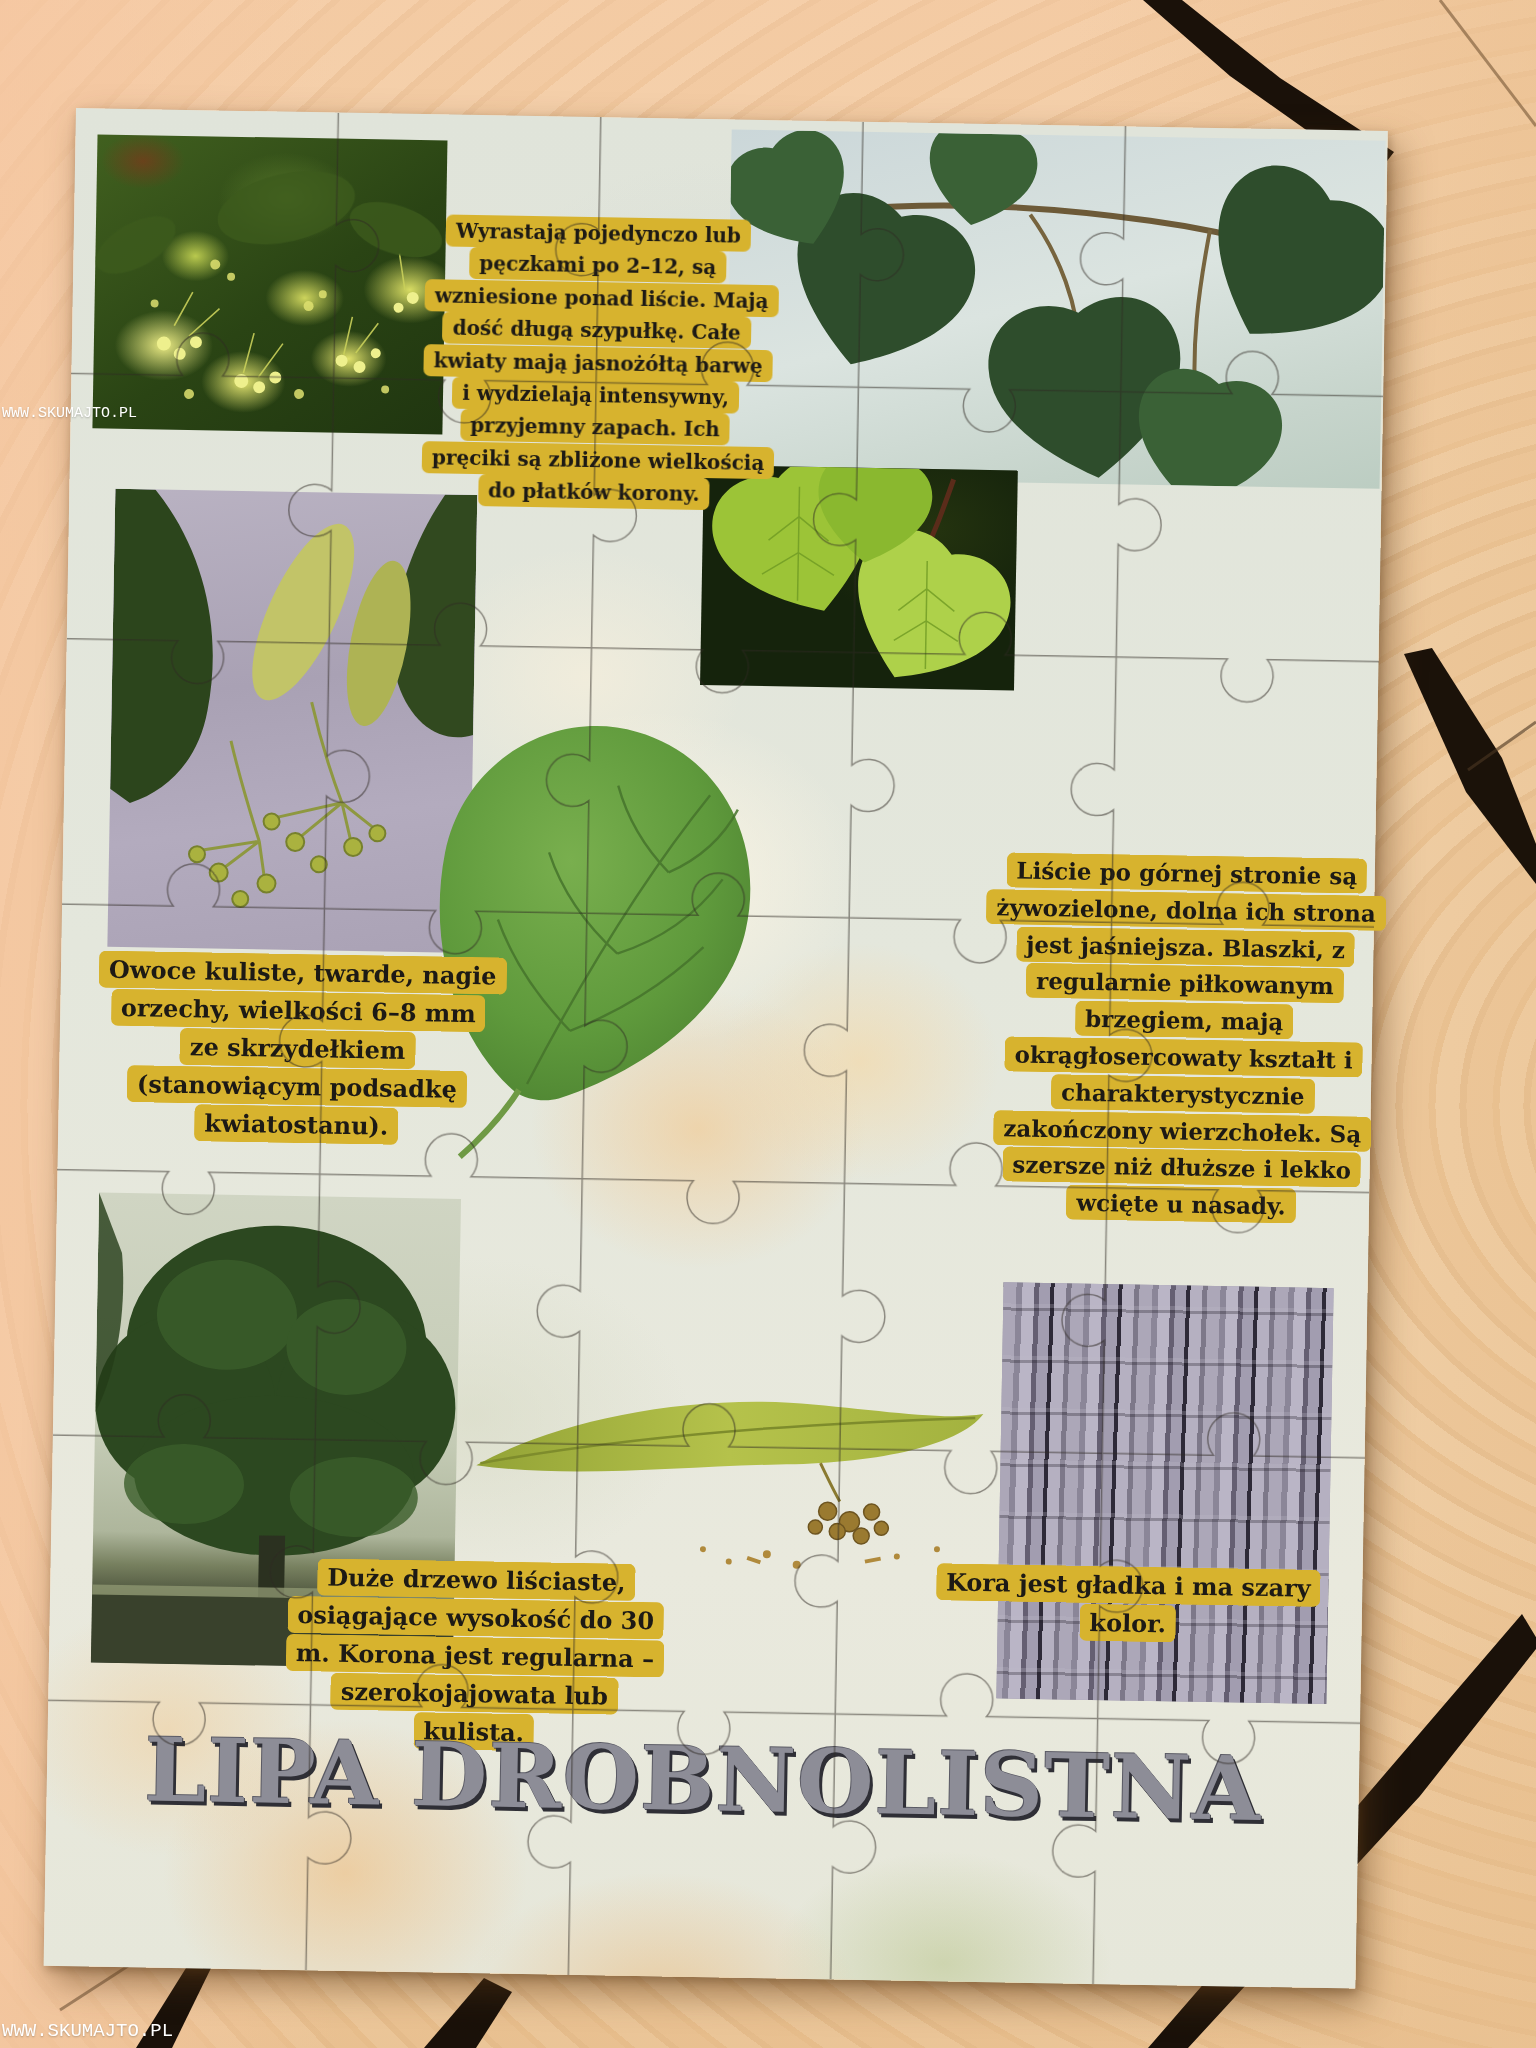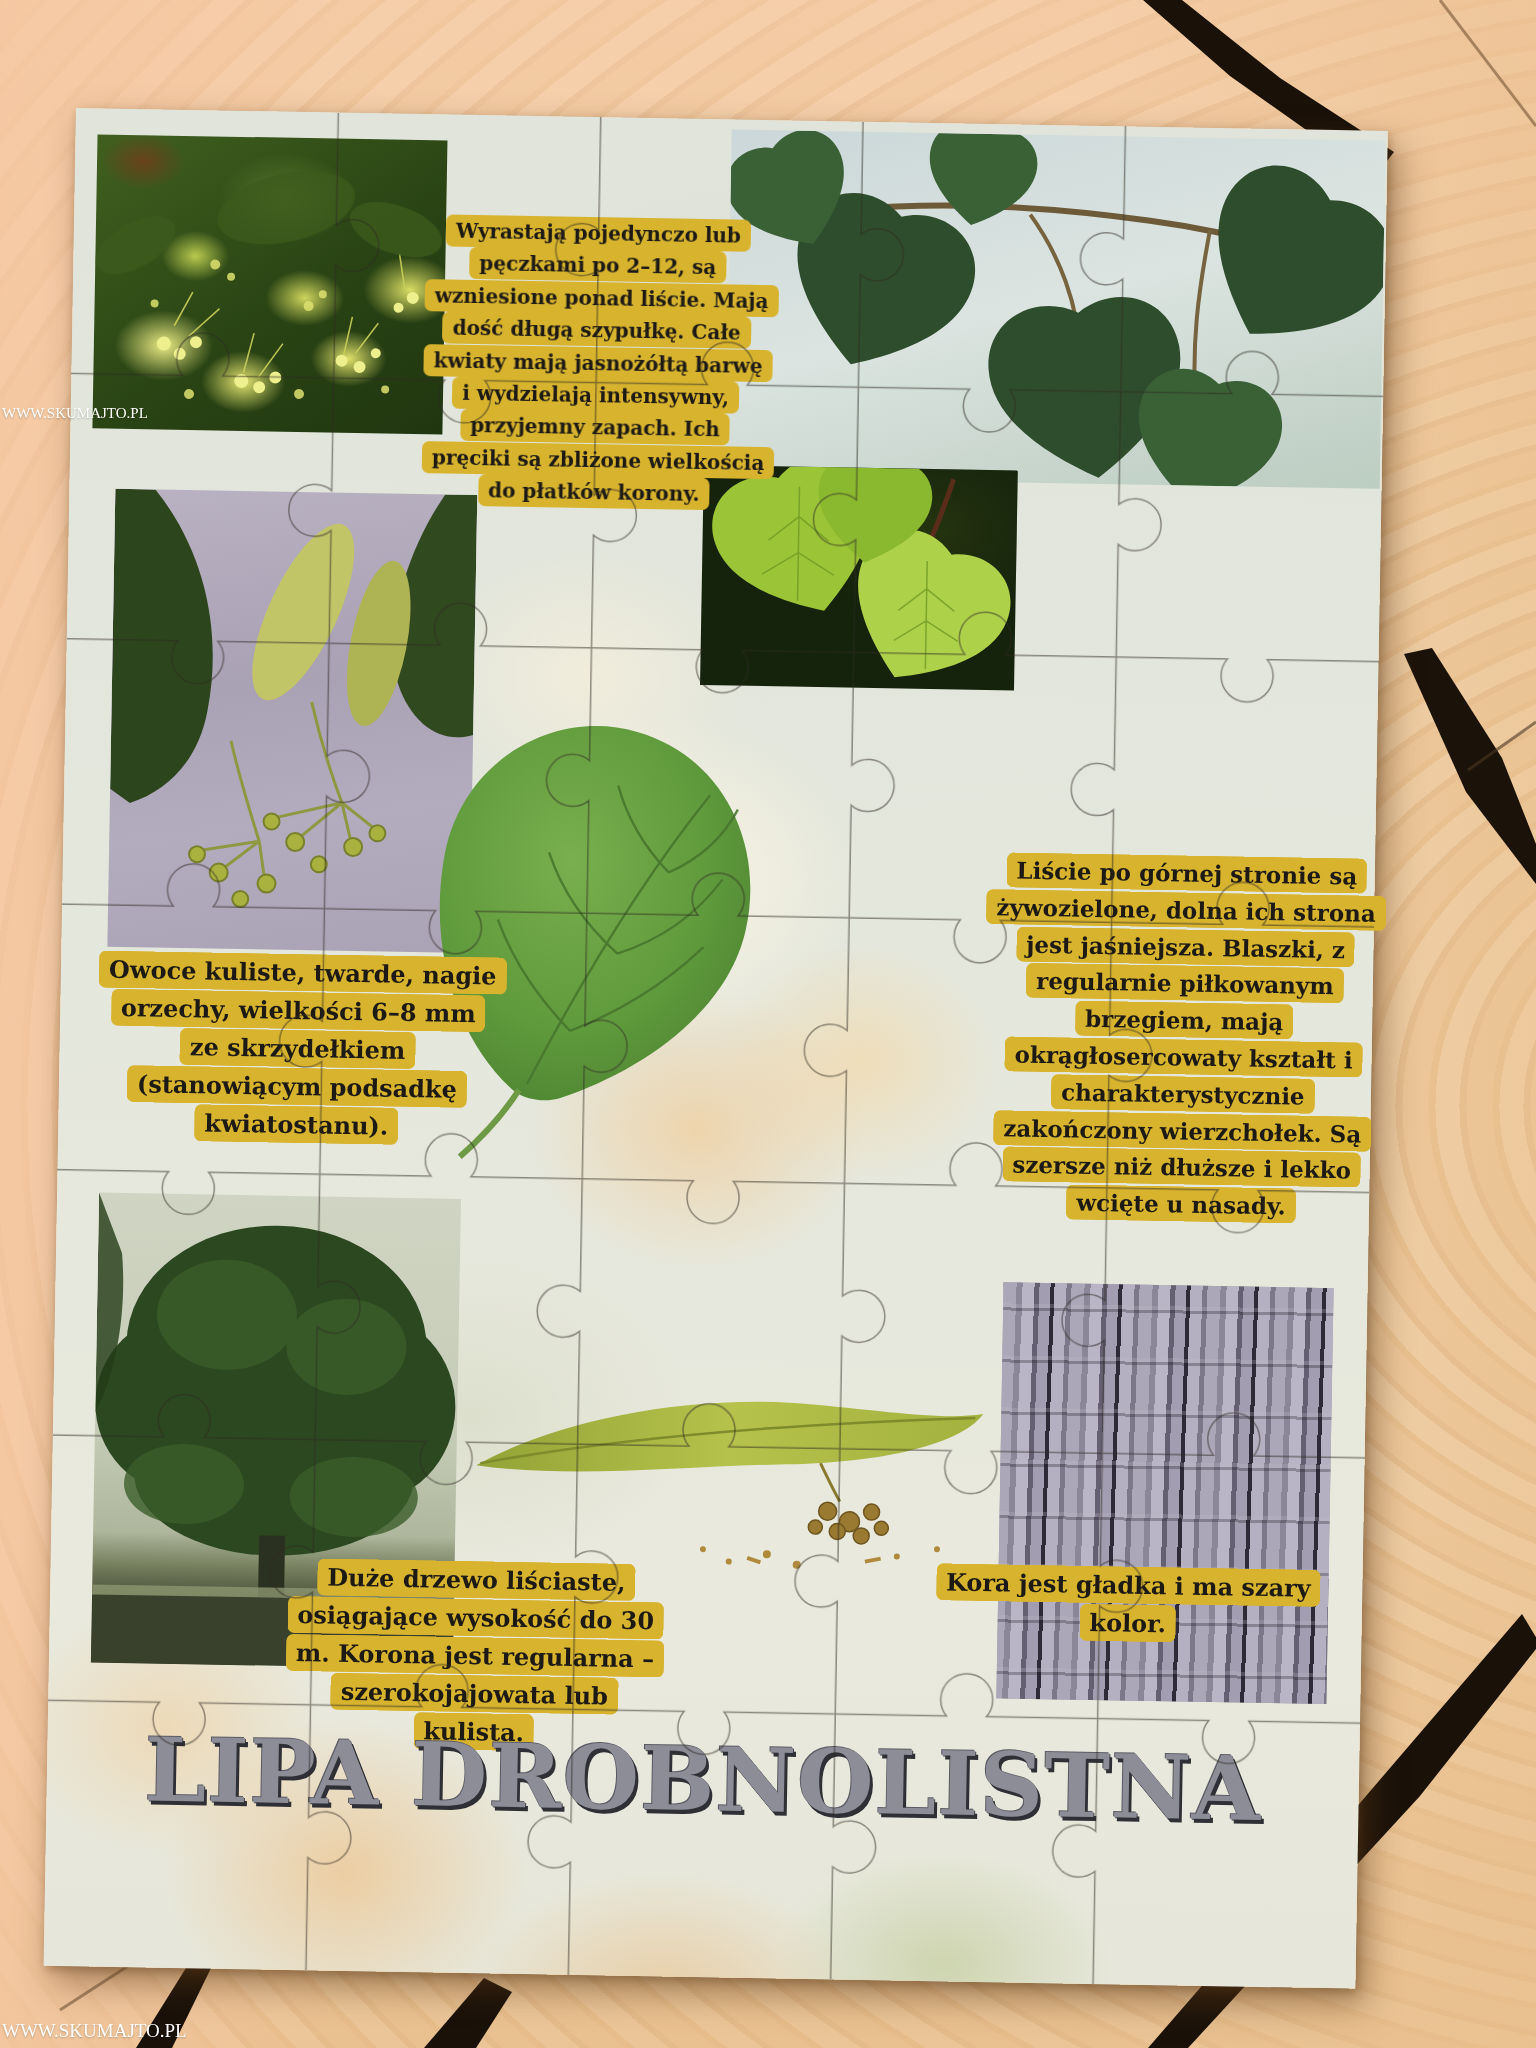--- a/index.html
+++ b/index.html
@@ -92,21 +92,21 @@
       repeating-linear-gradient(0deg, rgba(34,30,40,0) 0 24px, rgba(34,30,40,.30) 24px 27px, rgba(190,186,200,.25) 27px 31px, rgba(34,30,40,0) 31px 52px),
       repeating-linear-gradient(91deg,
         #aca7b8 0 13px, #8b8698 13px 19px, #bab5c6 19px 31px, #655f72 31px 36px,
         #a29db0 36px 47px, #2e2a38 47px 51px, #b5b0c1 51px 63px, #7d7889 63px 68px),
       #9a95a8;
   }
   .p-centerleaf{left:360px;top:584px;width:350px;height:470px;background:transparent;}
   .p-bract{left:416px;top:1238px;width:528px;height:215px;background:transparent;}
   .puzzle{position:absolute;left:0;top:0;z-index:6;pointer-events:none;}
   
-  .wm{position:absolute;color:#fff;font-family:Liberation Serif, serif;z-index:9;
+  .wm{position:absolute;color:#fff;font-family:Liberation Mono, monospace;z-index:9;
       text-shadow:0 1px 2px rgba(0,0,0,.25);}
   .wm-left{left:2px;top:405px;font-size:15px;}
   .wm-bottom{left:2px;top:2020px;font-size:19px;}
 </style>
 </head>
 <body>
 
 <div class="wood"></div>
 
 <svg class="crack-svg" width="1536" height="2048" viewBox="0 0 1536 2048">

